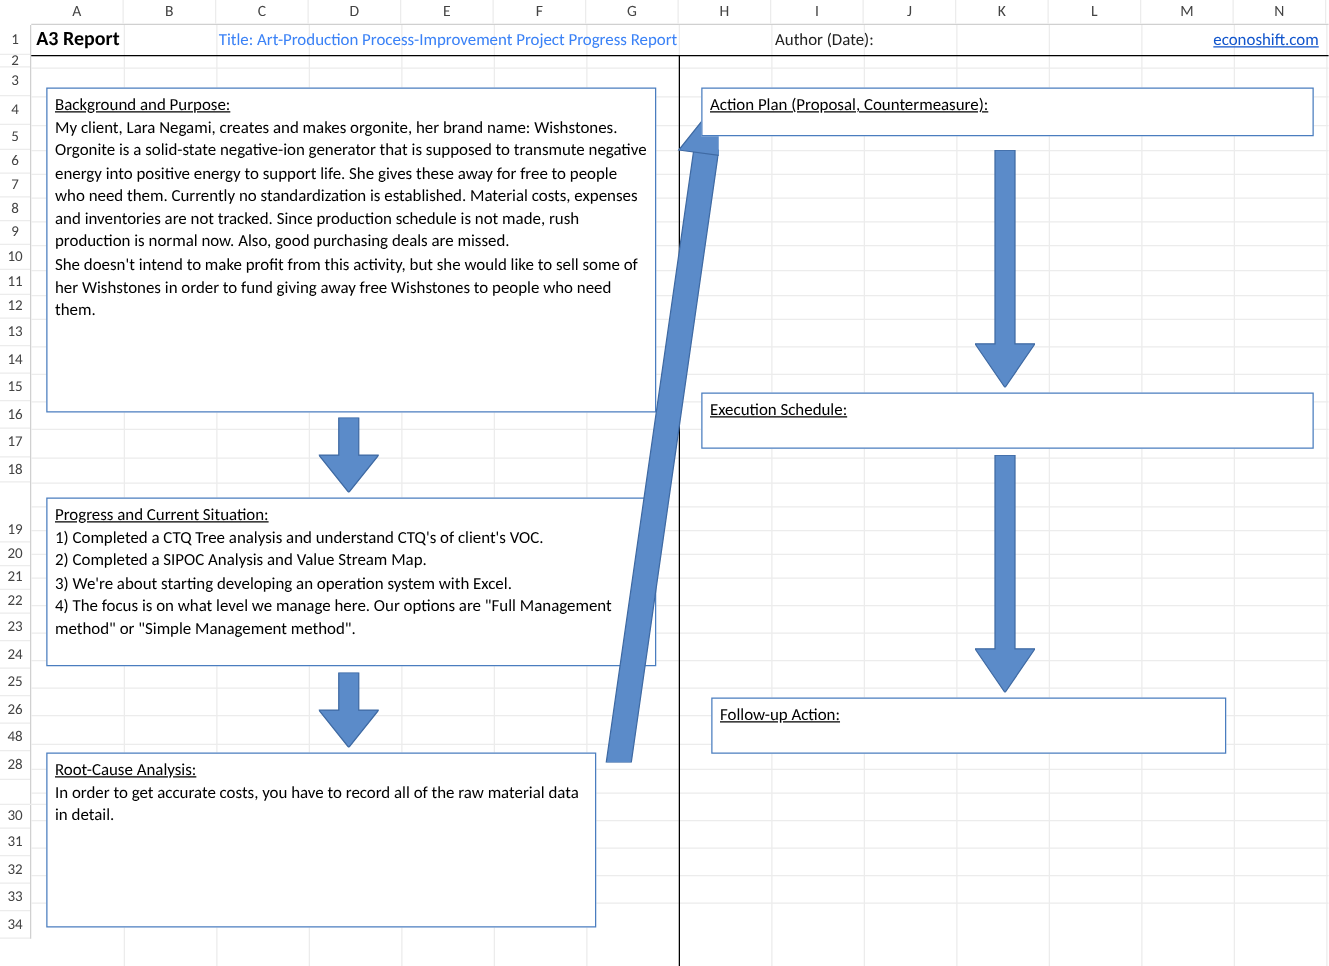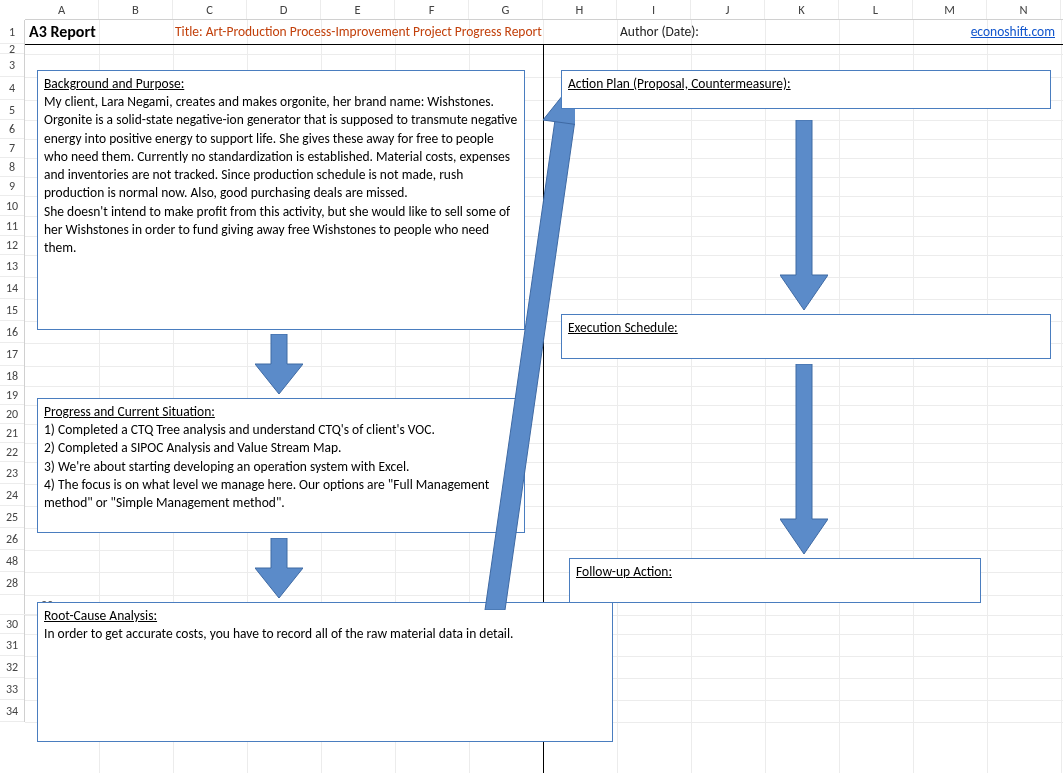--- a/index.html
+++ b/index.html
@@ -72,21 +72,21 @@
   }
   
   .r1 {
     position: absolute;
     left: 4px;
     top: 0;
     height: 24px;
     line-height: 24px;
   }
   .a3title { font-weight: bold; font-size: 16px; }
-  .titleLabel { position: absolute; top: 0; font-size: 13.5px; color: #c2410c; }
+  .titleLabel { position: absolute; top: 0; font-size: 13.5px; color: #3b82f6; }
   .authorLabel { position: absolute; top: 0; font-size: 13.5px; color: #222; }
   .link {
     position: absolute; top: 0; right: 8px; color: #1155cc;
     text-decoration: underline; cursor: pointer;
   }
   .hr {
     position: absolute;
     left: 0; right: 0;
     top: 24px;
     border-top: 1.5px solid #000;
@@ -153,21 +153,21 @@
       <div class="rowh" style="height: 19px; line-height: 19px;">9</div>
       <div class="rowh" style="height: 20px; line-height: 20px;">10</div>
       <div class="rowh" style="height: 20px; line-height: 20px;">11</div>
       <div class="rowh" style="height: 19px; line-height: 19px;">12</div>
       <div class="rowh" style="height: 22px; line-height: 22px;">13</div>
       <div class="rowh" style="height: 22px; line-height: 22px;">14</div>
       <div class="rowh" style="height: 22px; line-height: 22px; text-align: center;">15</div>
       <div class="rowh" style="height: 22px; line-height: 22px;">16</div>
       <div class="rowh" style="height: 23px; line-height: 23px;">17</div>
       <div class="rowh" style="height: 20px; line-height: 20px;">18</div>
-      <div class="rowh" style="height: 19px; line-height: 19px;">19</div>
+      <div class="rowh" style="height: 19px; line-height: 19px; margin-top: 29px;">19</div>
       <div class="rowh" style="height: 19px; line-height: 19px;">20</div>
       <div class="rowh" style="height: 19px; line-height: 19px;">21</div>
       <div class="rowh" style="height: 19px; line-height: 19px;">22</div>
       <div class="rowh" style="height: 22px; line-height: 22px;">23</div>
       <div class="rowh" style="height: 22px; line-height: 22px;">24</div>
       <div class="rowh" style="height: 22px; line-height: 22px;">25</div>
       <div class="rowh" style="height: 22px; line-height: 22px;">26</div>
       <div class="rowh" style="height: 22px; line-height: 22px;">48</div>
       <div class="rowh" style="height: 23px; line-height: 23px;">28</div>
       <div class="rowh" style="height: 20px; line-height: 20px; padding-left: 41px;">29</div>
@@ -255,21 +255,21 @@
 3) We're about starting developing an operation system with Excel.
 4) The focus is on what level we manage here.  Our options are "Full Management method" or "Simple Management method".</div>
     </div>
 
     <div class="arrow-down" style="left:230px; top:518px;">
       <svg viewBox="0 0 48 60">
           <path d="M16 0 H32 V30 H48 L24 60 L0 30 H16 Z" fill="#5b8bc9" stroke="#3f6aa3" stroke-width="1"></path>
         </svg>
     </div>
 
-    <div class="box" style="left:12px; top:582px; width:576px; height:140px;">
+    <div class="box" style="left:12px; top:582px; width:440px; height:140px;">
       <div class="box-head">Root-Cause Analysis:</div>
       <div style="white-space:pre-line;">In order to get accurate costs, you have to record all of the raw material data in detail.</div>
     </div>
 
     <div class="arrow-diag" style="left:440px; top:70px; width:110px; height:520px;">
       <svg viewBox="0 0 110 520" width="110" height="520">
         <polygon points="20,520 40,520 110,30 90,30" fill="#5b8bc9" stroke="#3f6aa3" stroke-width="1"></polygon>
         <polygon points="78,30 122,36 102,0" fill="#5b8bc9" stroke="#3f6aa3" stroke-width="1"></polygon>
       </svg>
     </div>

